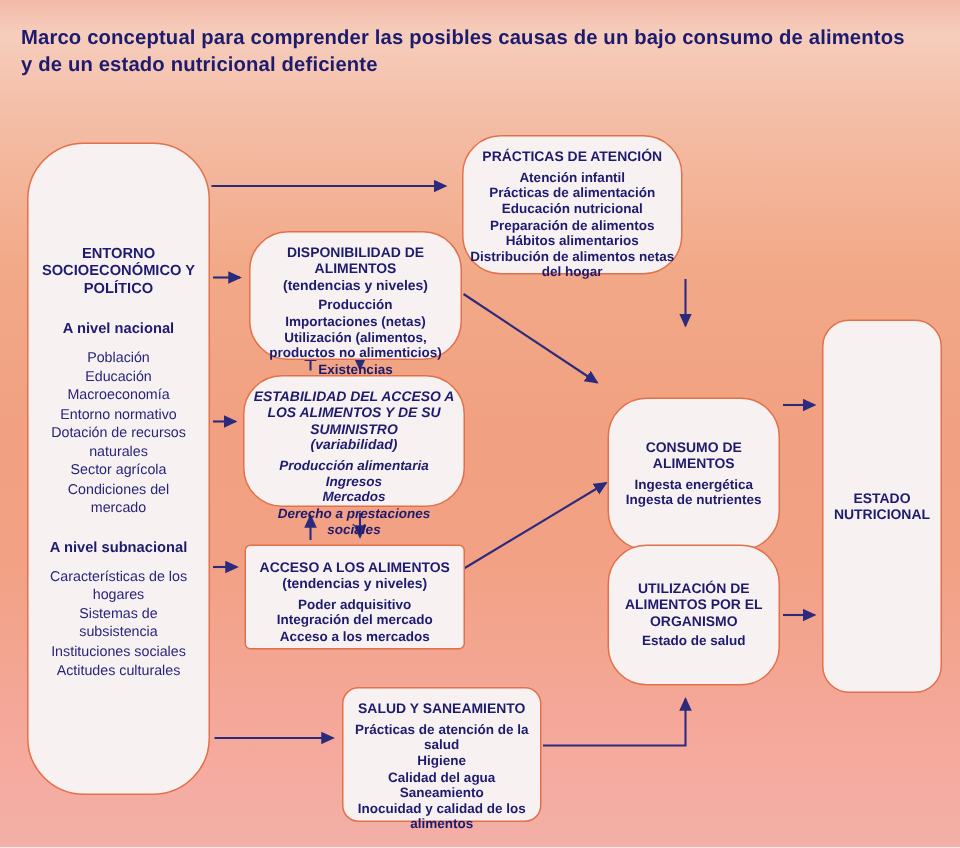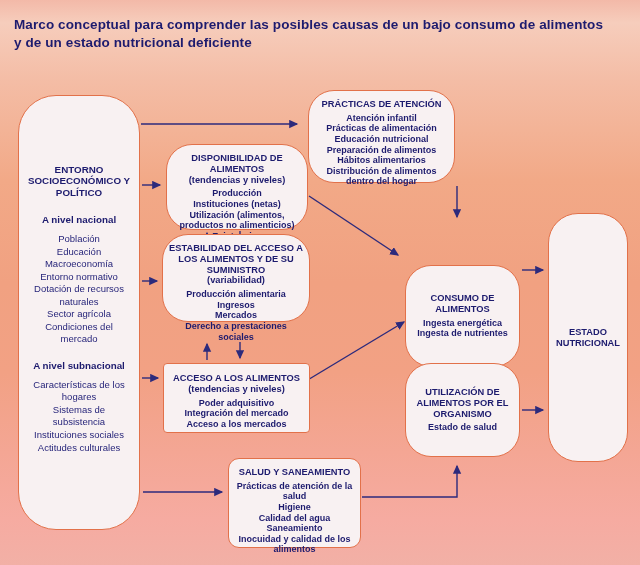--- a/index.html
+++ b/index.html
@@ -22,29 +22,29 @@
   .node .bx-title{font-weight:bold;font-size:9.3px;line-height:1.16;}
   .node .bx-sub{font-weight:bold;font-size:9.3px;line-height:1.16;}
   .node .bx-items{margin-top:3px;font-weight:bold;font-size:9px;line-height:1.18;}
   .node .bx-items div{margin:0;}
   
   .box-entorno{left:18px;top:95px;width:122px;height:435px;border-radius:38px;padding:68px 8px 0 8px;}
   .box-entorno .bx-title{font-size:9.8px;margin-bottom:16px;}
   .box-entorno .sec-head{font-weight:bold;font-size:9.8px;margin:14px 0 8px 0;}
   .box-entorno .sec-items{font-weight:normal;font-size:9.5px;line-height:1.32;color:#27257a;}
   
-  .box-disponibilidad{left:166px;top:144px;width:142px;height:86px;border-radius:26px;padding:8px 6px 0 6px;}
-  .box-estabilidad{left:162px;top:234px;width:148px;height:88px;border-radius:26px;padding:8px 4px 0 4px;}
+  .box-disponibilidad{left:166px;top:154px;width:142px;height:86px;border-radius:26px;padding:8px 6px 0 6px;}
+  .box-estabilidad{left:162px;top:250px;width:148px;height:88px;border-radius:26px;padding:8px 4px 0 4px;font-style:italic;}
   .box-acceso{left:163px;top:363px;width:147px;height:70px;border-radius:4px;padding:9px 6px 0 6px;}
   
   .box-practicas{left:308px;top:90px;width:147px;height:93px;border-radius:26px;padding:8px 4px 0 4px;}
   
   .box-consumo{left:405px;top:223px;width:115px;height:102px;border-radius:26px;display:flex;flex-direction:column;justify-content:center;padding:0 6px;margin-top:42px;}
   .box-utilizacion{left:405px;top:363px;width:115px;height:94px;border-radius:26px;display:flex;flex-direction:column;justify-content:center;padding:0 8px;}
-  .box-estado{left:548px;top:213px;width:80px;height:249px;border-radius:30px;display:flex;align-items:center;justify-content:center;padding:0 6px;}
+  .box-estado{left:548px;top:213px;width:80px;height:249px;border-radius:18px;display:flex;align-items:center;justify-content:center;padding:0 6px;}
   
   .box-salud{left:228px;top:458px;width:133px;height:90px;border-radius:11px;padding:8px 4px 0 4px;}
   .arrows{position:absolute;left:0;top:0;pointer-events:none;}
 </style>
 </head>
 <body>
 
 <div class="canvas">
 
   <div class="page-title">Marco conceptual para comprender las posibles causas de un bajo consumo de alimentos y de un estado nutricional deficiente</div>
@@ -93,21 +93,21 @@
       <div>Instituciones sociales</div>
       <div>Actitudes culturales</div>
     </div>
   </div>
 
   <div class="node box-disponibilidad">
     <div class="bx-title">DISPONIBILIDAD DE ALIMENTOS</div>
     <div class="bx-sub">(tendencias y niveles)</div>
     <div class="bx-items">
       <div>Producción</div>
-      <div>Instituciones (netas)</div>
+      <div>Importaciones (netas)</div>
       <div>Utilización (alimentos, productos no alimenticios)</div>
       <div>Existencias</div>
     </div>
   </div>
 
   <div class="node box-estabilidad">
     <div class="bx-title">ESTABILIDAD DEL ACCESO A LOS ALIMENTOS Y DE SU SUMINISTRO</div>
     <div class="bx-sub">(variabilidad)</div>
     <div class="bx-items">
       <div>Producción alimentaria</div>
@@ -128,21 +128,21 @@
   </div>
 
   <div class="node box-practicas">
     <div class="bx-title">PRÁCTICAS DE ATENCIÓN</div>
     <div class="bx-items">
       <div>Atención infantil</div>
       <div>Prácticas de alimentación</div>
       <div>Educación nutricional</div>
       <div>Preparación de alimentos</div>
       <div>Hábitos alimentarios</div>
-      <div>Distribución de alimentos dentro del hogar</div>
+      <div>Distribución de alimentos netas del hogar</div>
     </div>
   </div>
 
   <div class="node box-consumo">
     <div class="bx-title">CONSUMO DE ALIMENTOS</div>
     <div class="bx-items">
       <div>Ingesta energética</div>
       <div>Ingesta de nutrientes</div>
     </div>
   </div>

